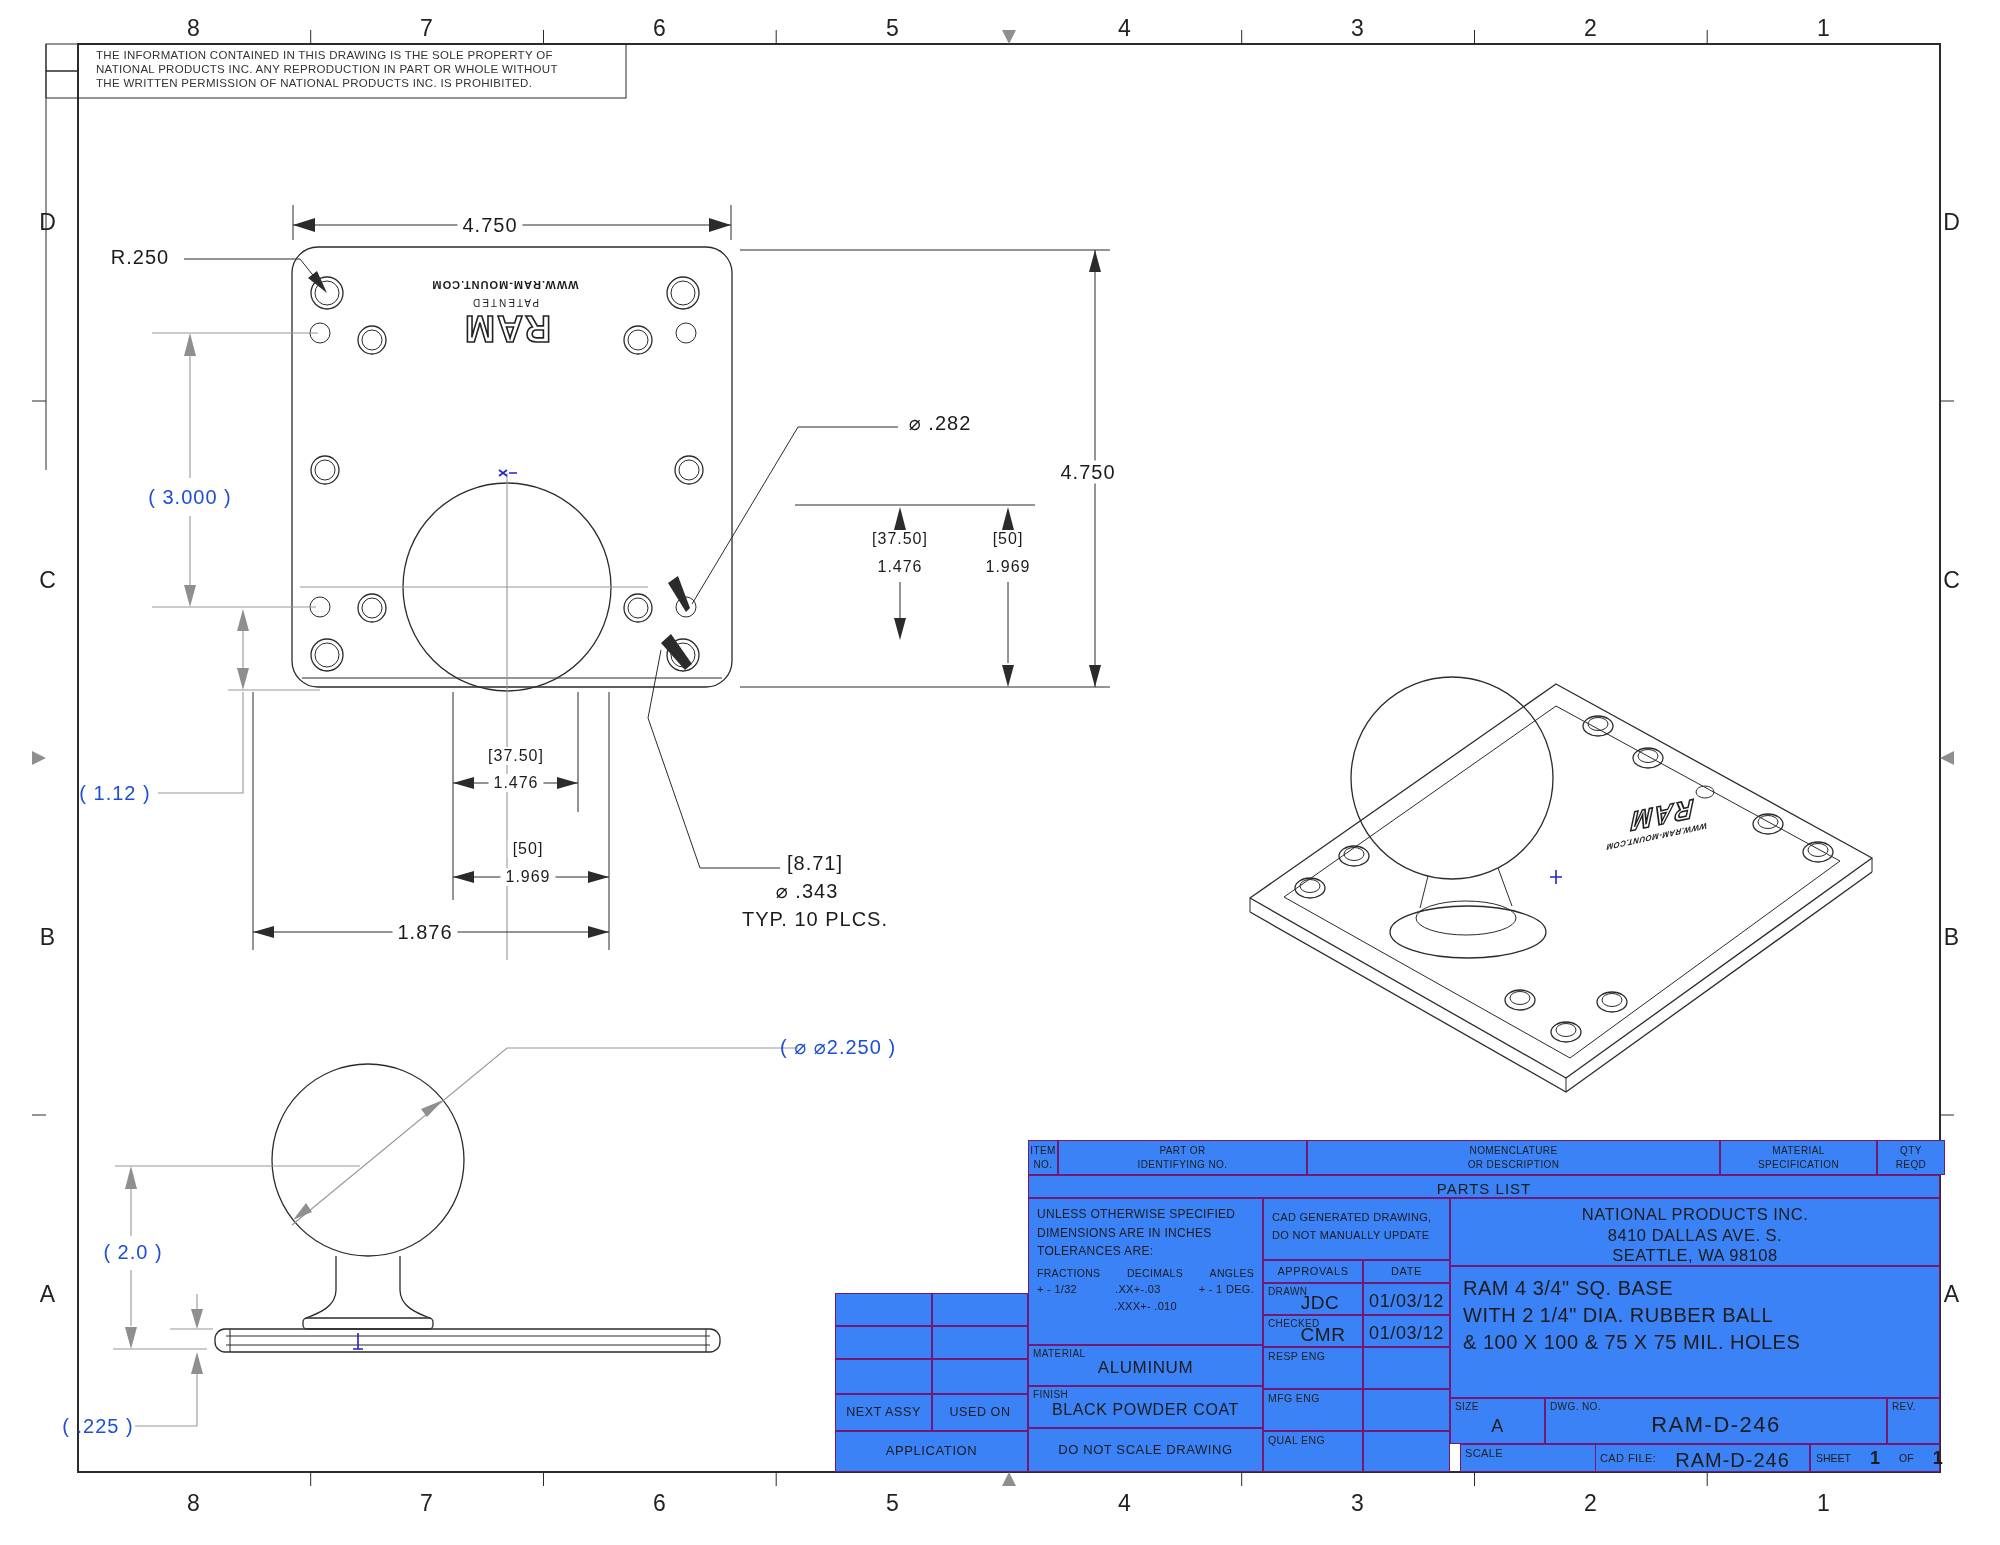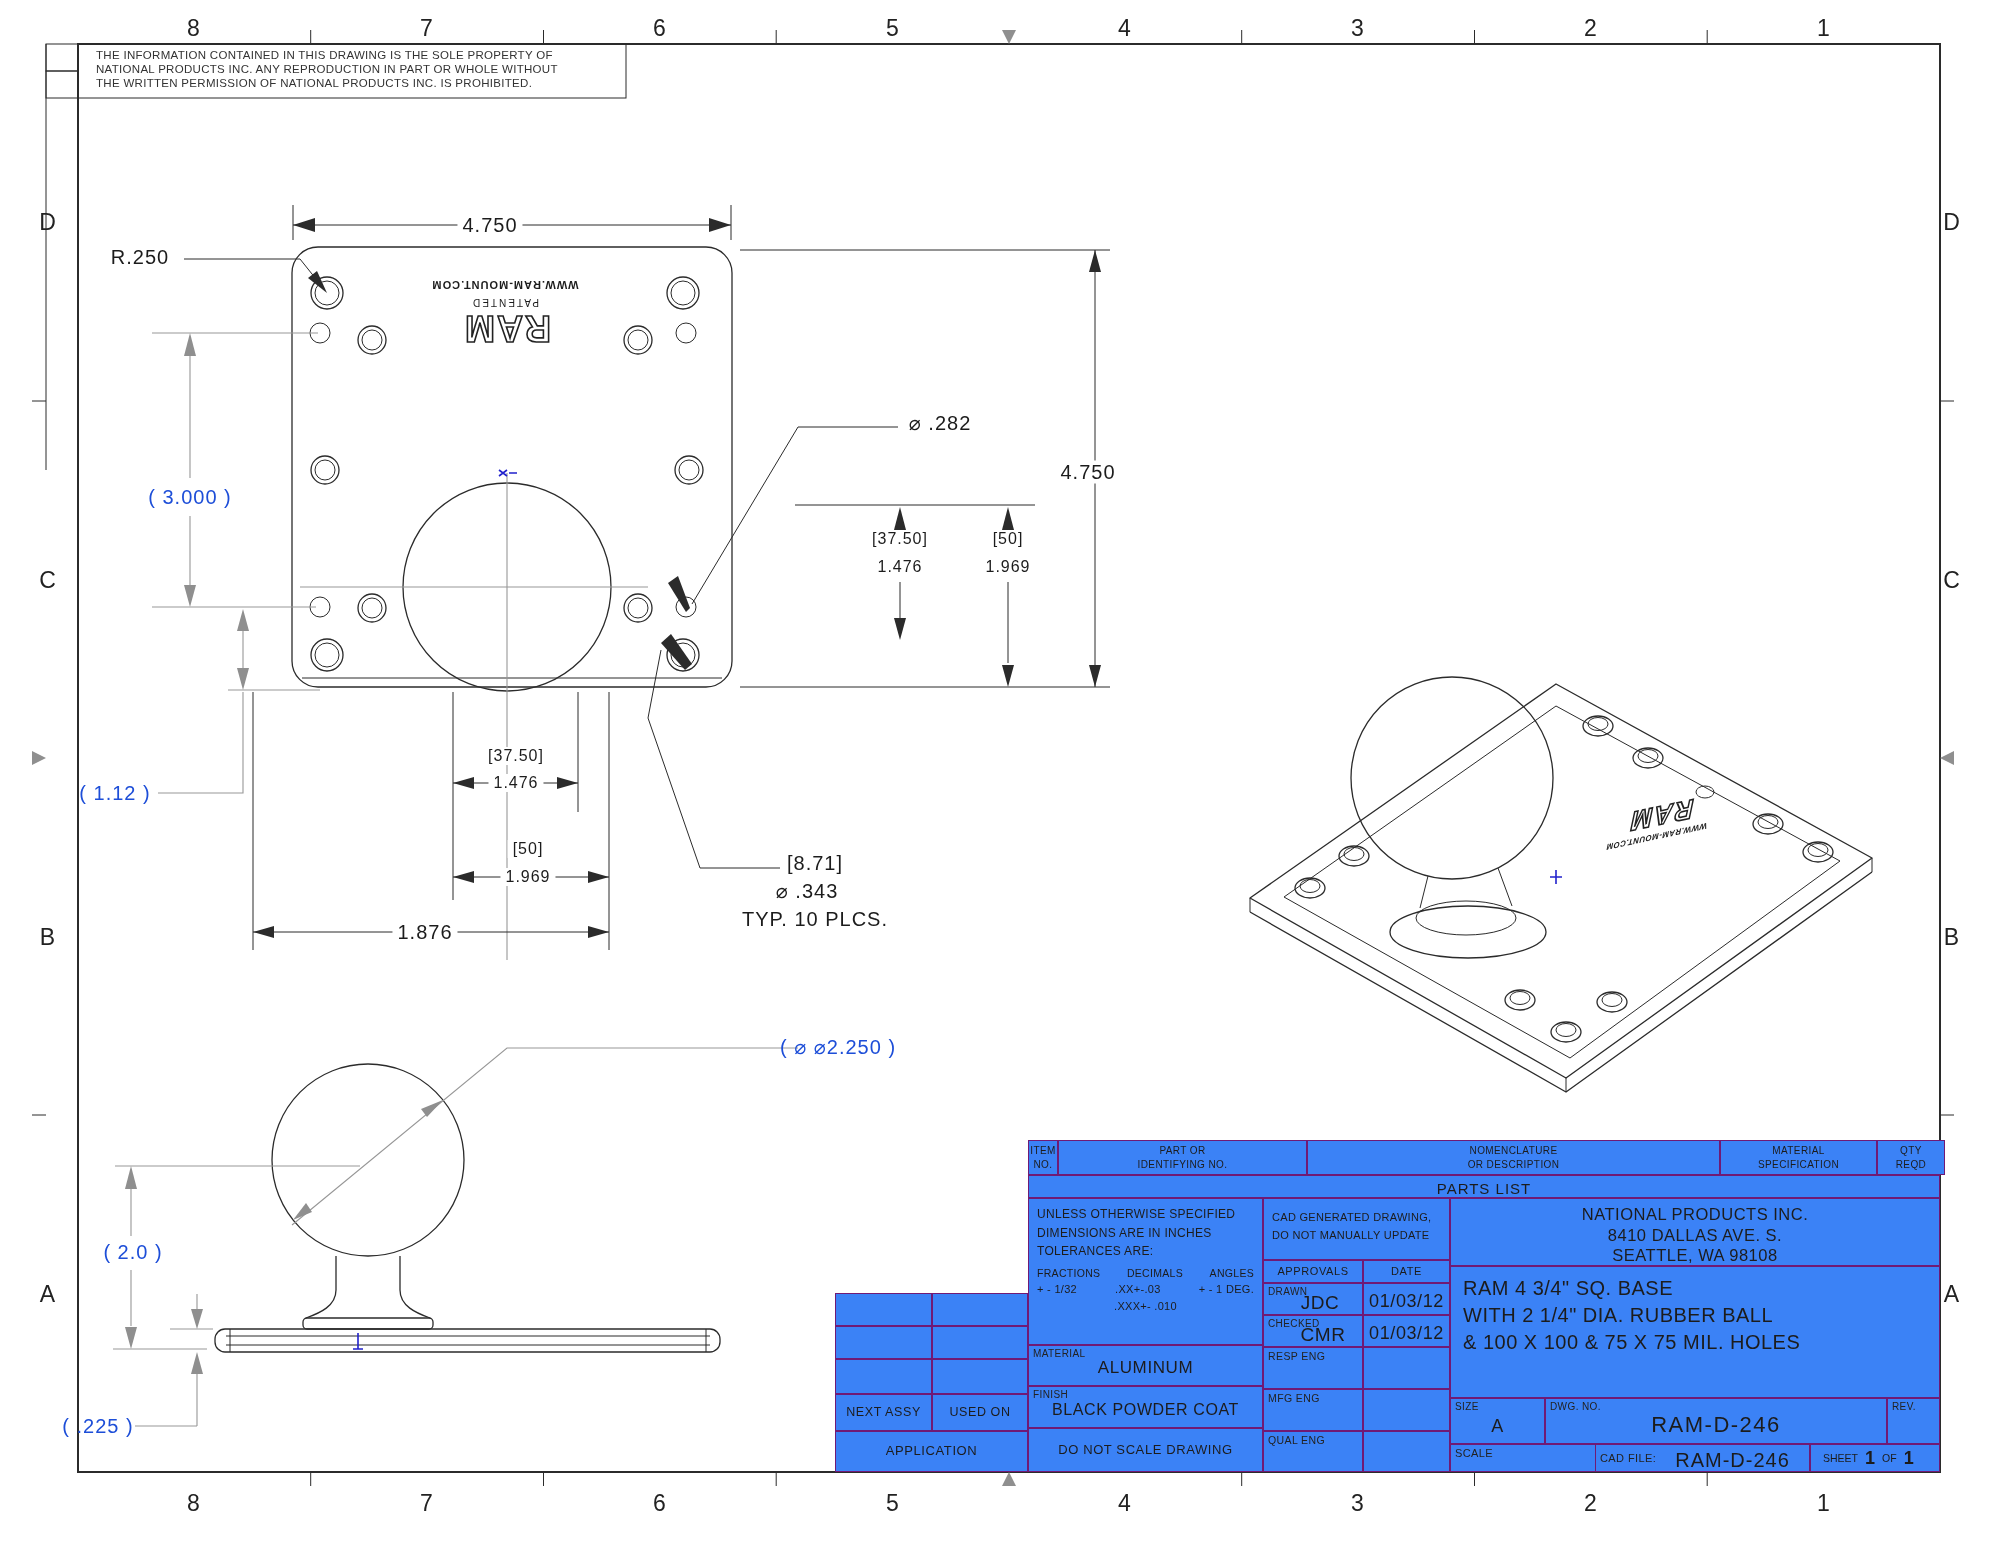--- a/index.html
+++ b/index.html
@@ -384,29 +384,29 @@
     <span class="lbl">SIZE</span>
     <div class="cv" style="top:17px;font-size:18px">A</div>
       </div>
   <div class="cell" style="left:517px;top:258px;width:342px;height:46px">
     <span class="lbl">DWG. NO.</span>
     <div class="cv" style="top:13px;font-size:22px;letter-spacing:1.5px">RAM-D-246</div>
       </div>
   <div class="cell" style="left:859px;top:258px;width:53px;height:46px">
     <span class="lbl">REV.</span>
       </div>
-  <div class="cell" style="left:422px;top:304px;width:172px;height:28px">
+  <div class="cell" style="left:432px;top:304px;width:172px;height:28px">
     <span class="lbl" style="font-size:11px">SCALE</span>
       </div>
   <div class="cell" style="left:567px;top:304px;width:215px;height:28px">
     <span class="lbl" style="font-size:11px;top:7px">CAD  FILE:</span>
     <div class="cv" style="top:4px;left:60px;font-size:20px;letter-spacing:1px">RAM-D-246</div>
       </div>
   <div class="cell" style="left:782px;top:304px;width:130px;height:28px">
-    <div style="display:flex;align-items:center;height:100%;padding-left:12px;gap:7px">
+    <div style="display:flex;align-items:center;height:100%;padding-left:5px;gap:19px">
       <span style="font-size:10.5px">SHEET</span>
       <span style="font-size:18px;font-weight:600">1</span>
       <span style="font-size:10.5px">OF</span>
       <span style="font-size:18px;font-weight:600">1</span>
     </div>
       </div>
 </div>
 
 <div style="position:absolute;left:835px;top:1293px;width:193px;height:179px;">
   <div class="cell" style="left:0;top:0;width:97px;height:33px"></div>

